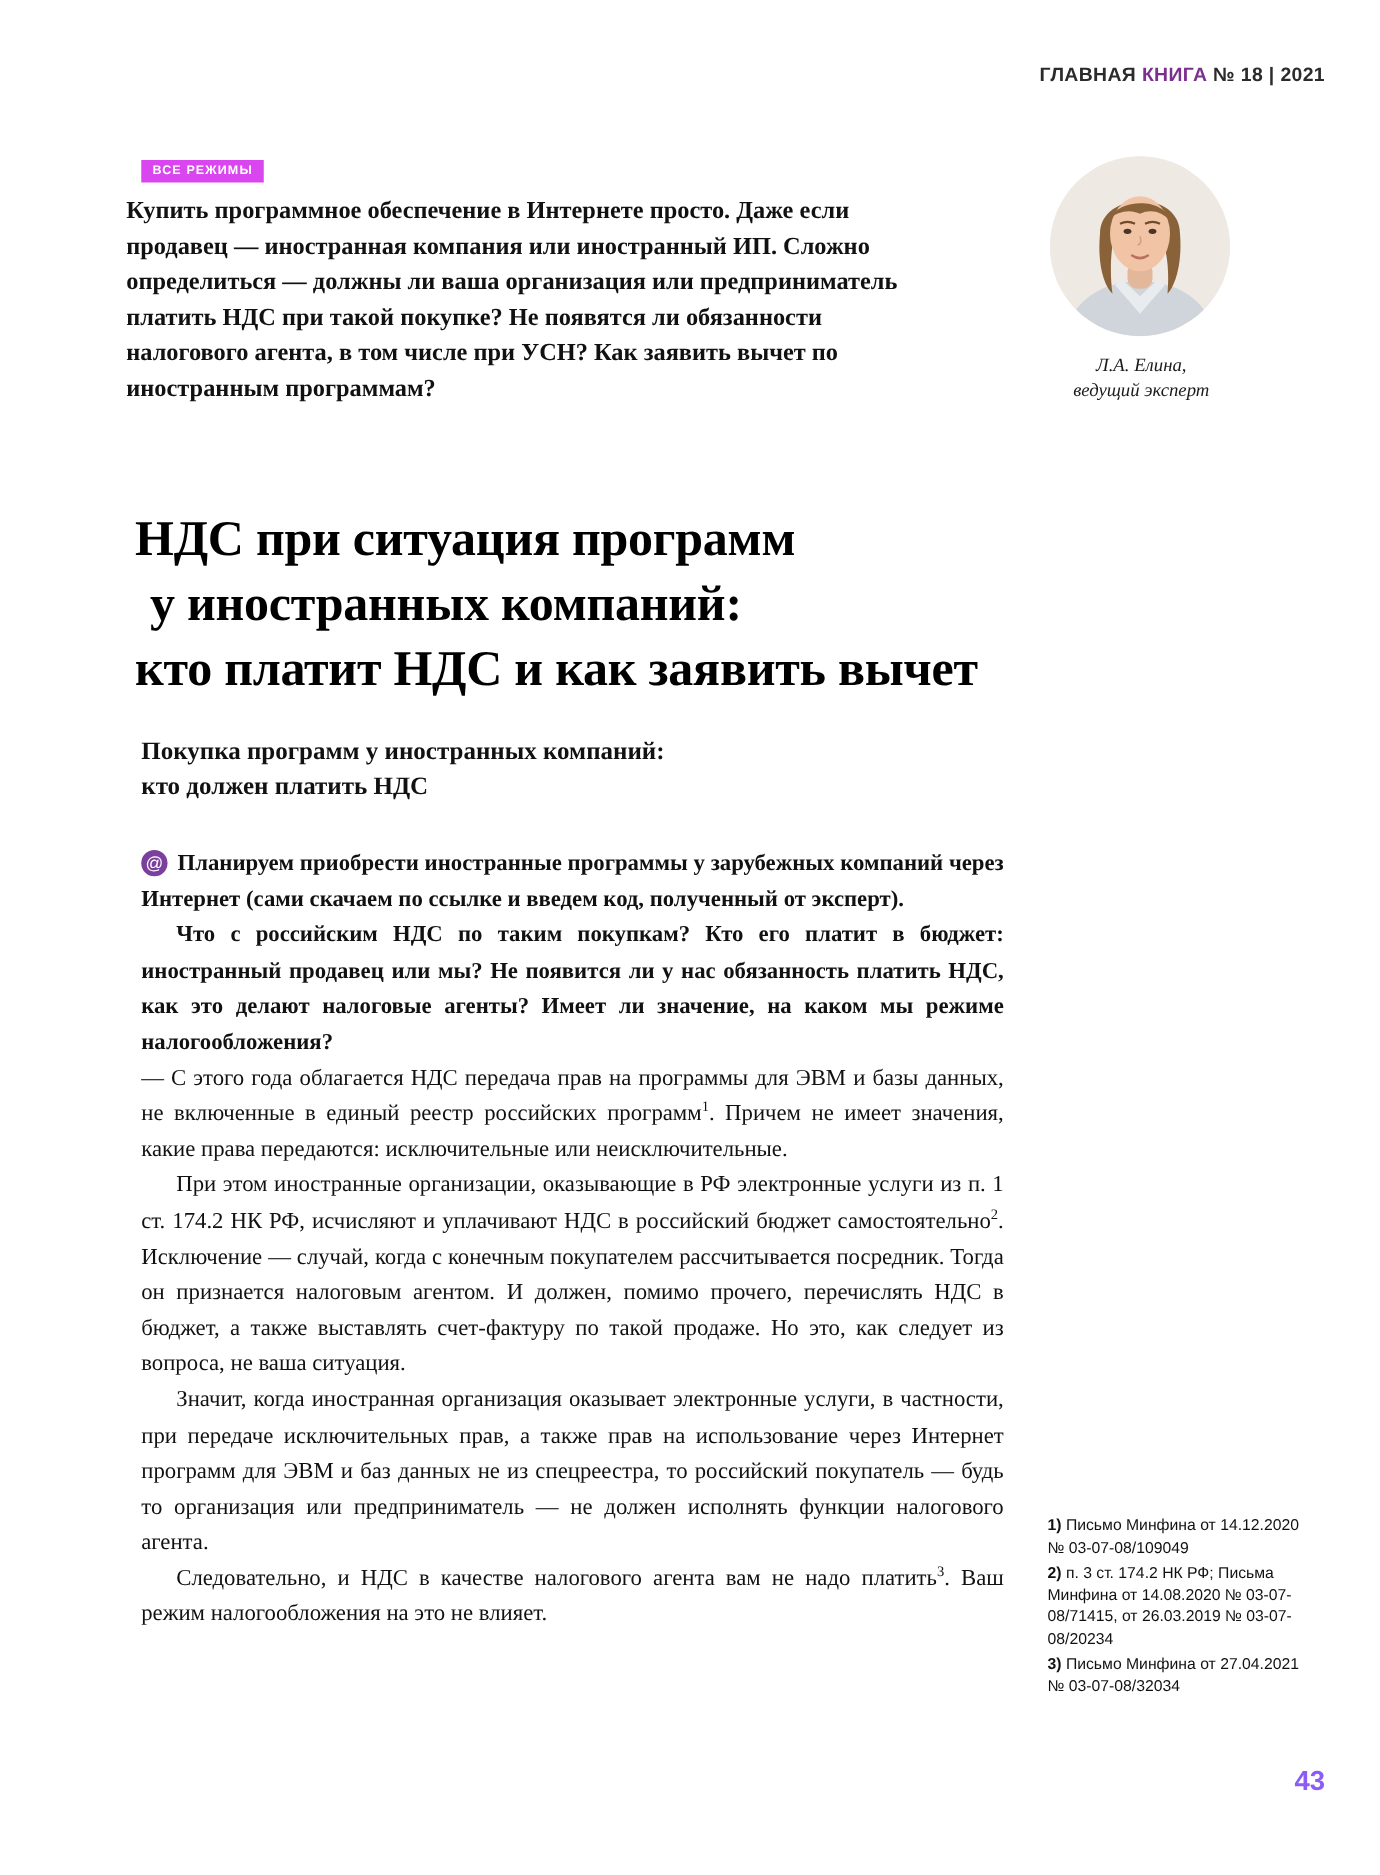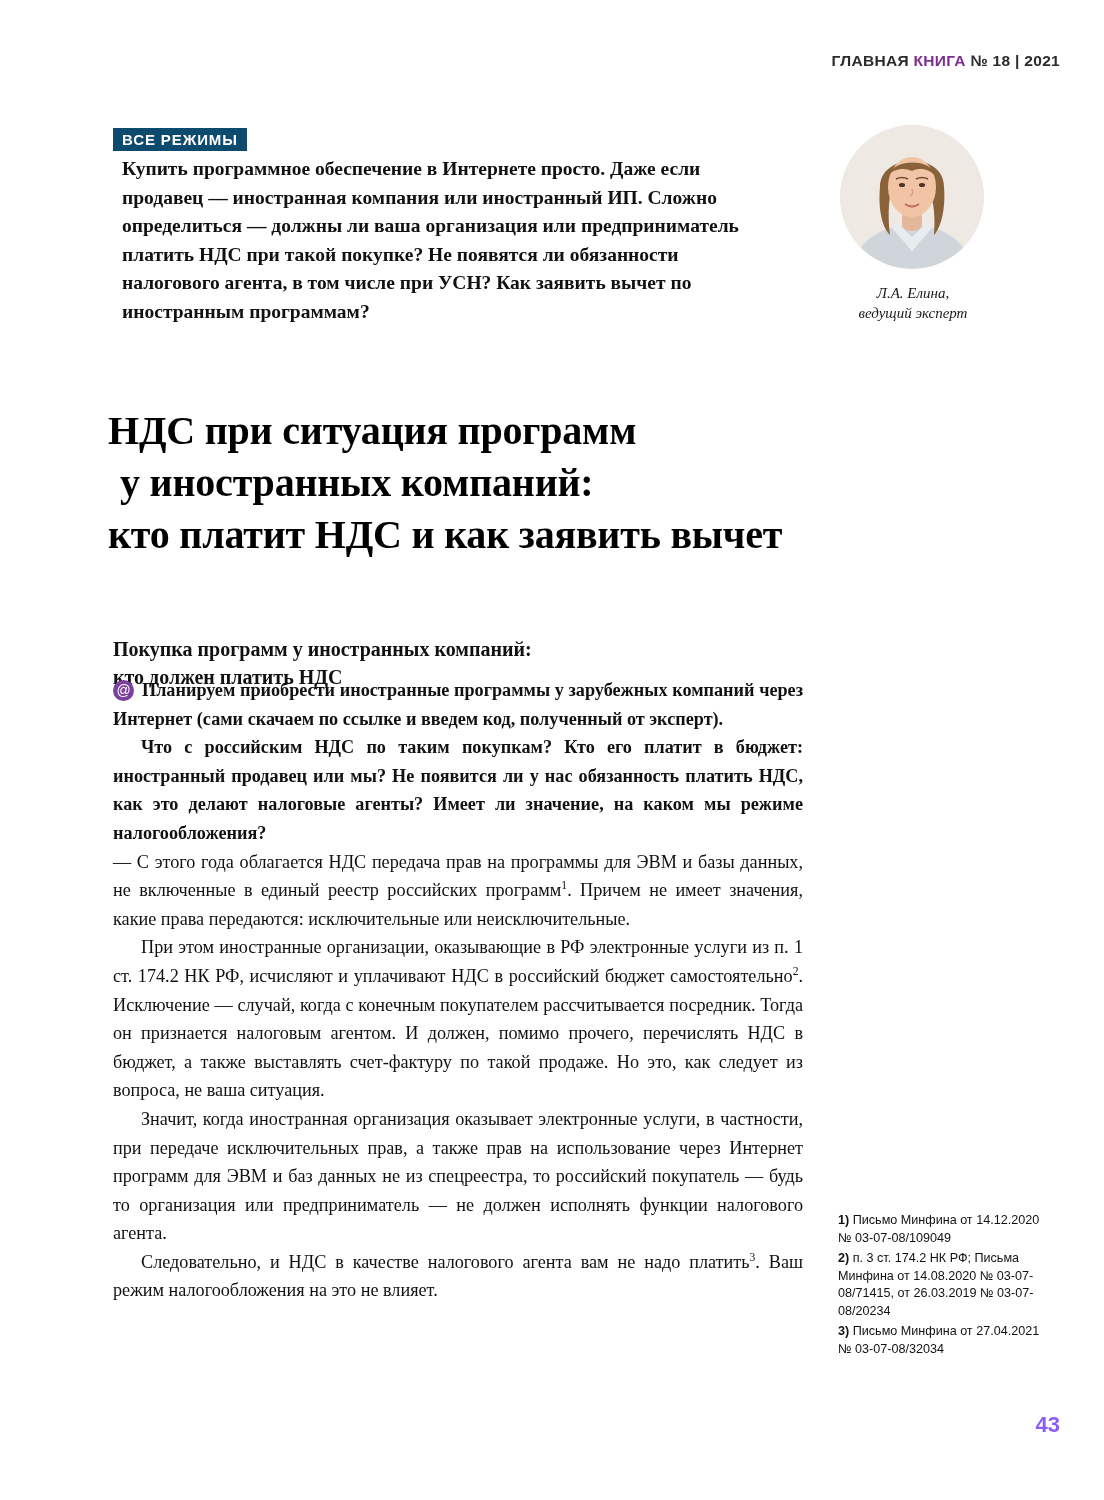--- a/index.html
+++ b/index.html
@@ -38,34 +38,34 @@
   }
   .header .mag-main { color: #2b2b2b; }
   .header .mag-book { color: #7b2f8f; }
   .header .mag-issue { color: #2b2b2b; }
 
   
   .tag {
     position: absolute;
     left: 95px;
     top: 128px;
-    background: #0c4a6e;
+    background: #d946ef;
     color: #ffffff;
     font-family: "Liberation Sans", sans-serif;
-    font-size: 15px;
+    font-size: 10px;
     font-weight: bold;
     letter-spacing: 0.9px;
     padding: 4px 9px 4px 9px;
     line-height: 1;
   }
 
   
   .lead {
     position: absolute;
-    left: 104px;
+    left: 83px;
     top: 155px;
     width: 640px;
     font-family: "Liberation Serif", serif;
     font-weight: bold;
     font-size: 19.5px;
     line-height: 28.5px;
     color: #111111;
   }
 
   
@@ -105,21 +105,21 @@
     letter-spacing: -0.2px;
     color: #000000;
   }
   .title .l2 { margin-left: 12px; }
   .title .l3 { margin-left: 0px; }
 
   
   .subhead {
     position: absolute;
     left: 95px;
-    top: 618px;
+    top: 570px;
     width: 660px;
     font-family: "Liberation Serif", serif;
     font-weight: bold;
     font-size: 20px;
     line-height: 28px;
     color: #111111;
   }
 
   
   .body-col {

